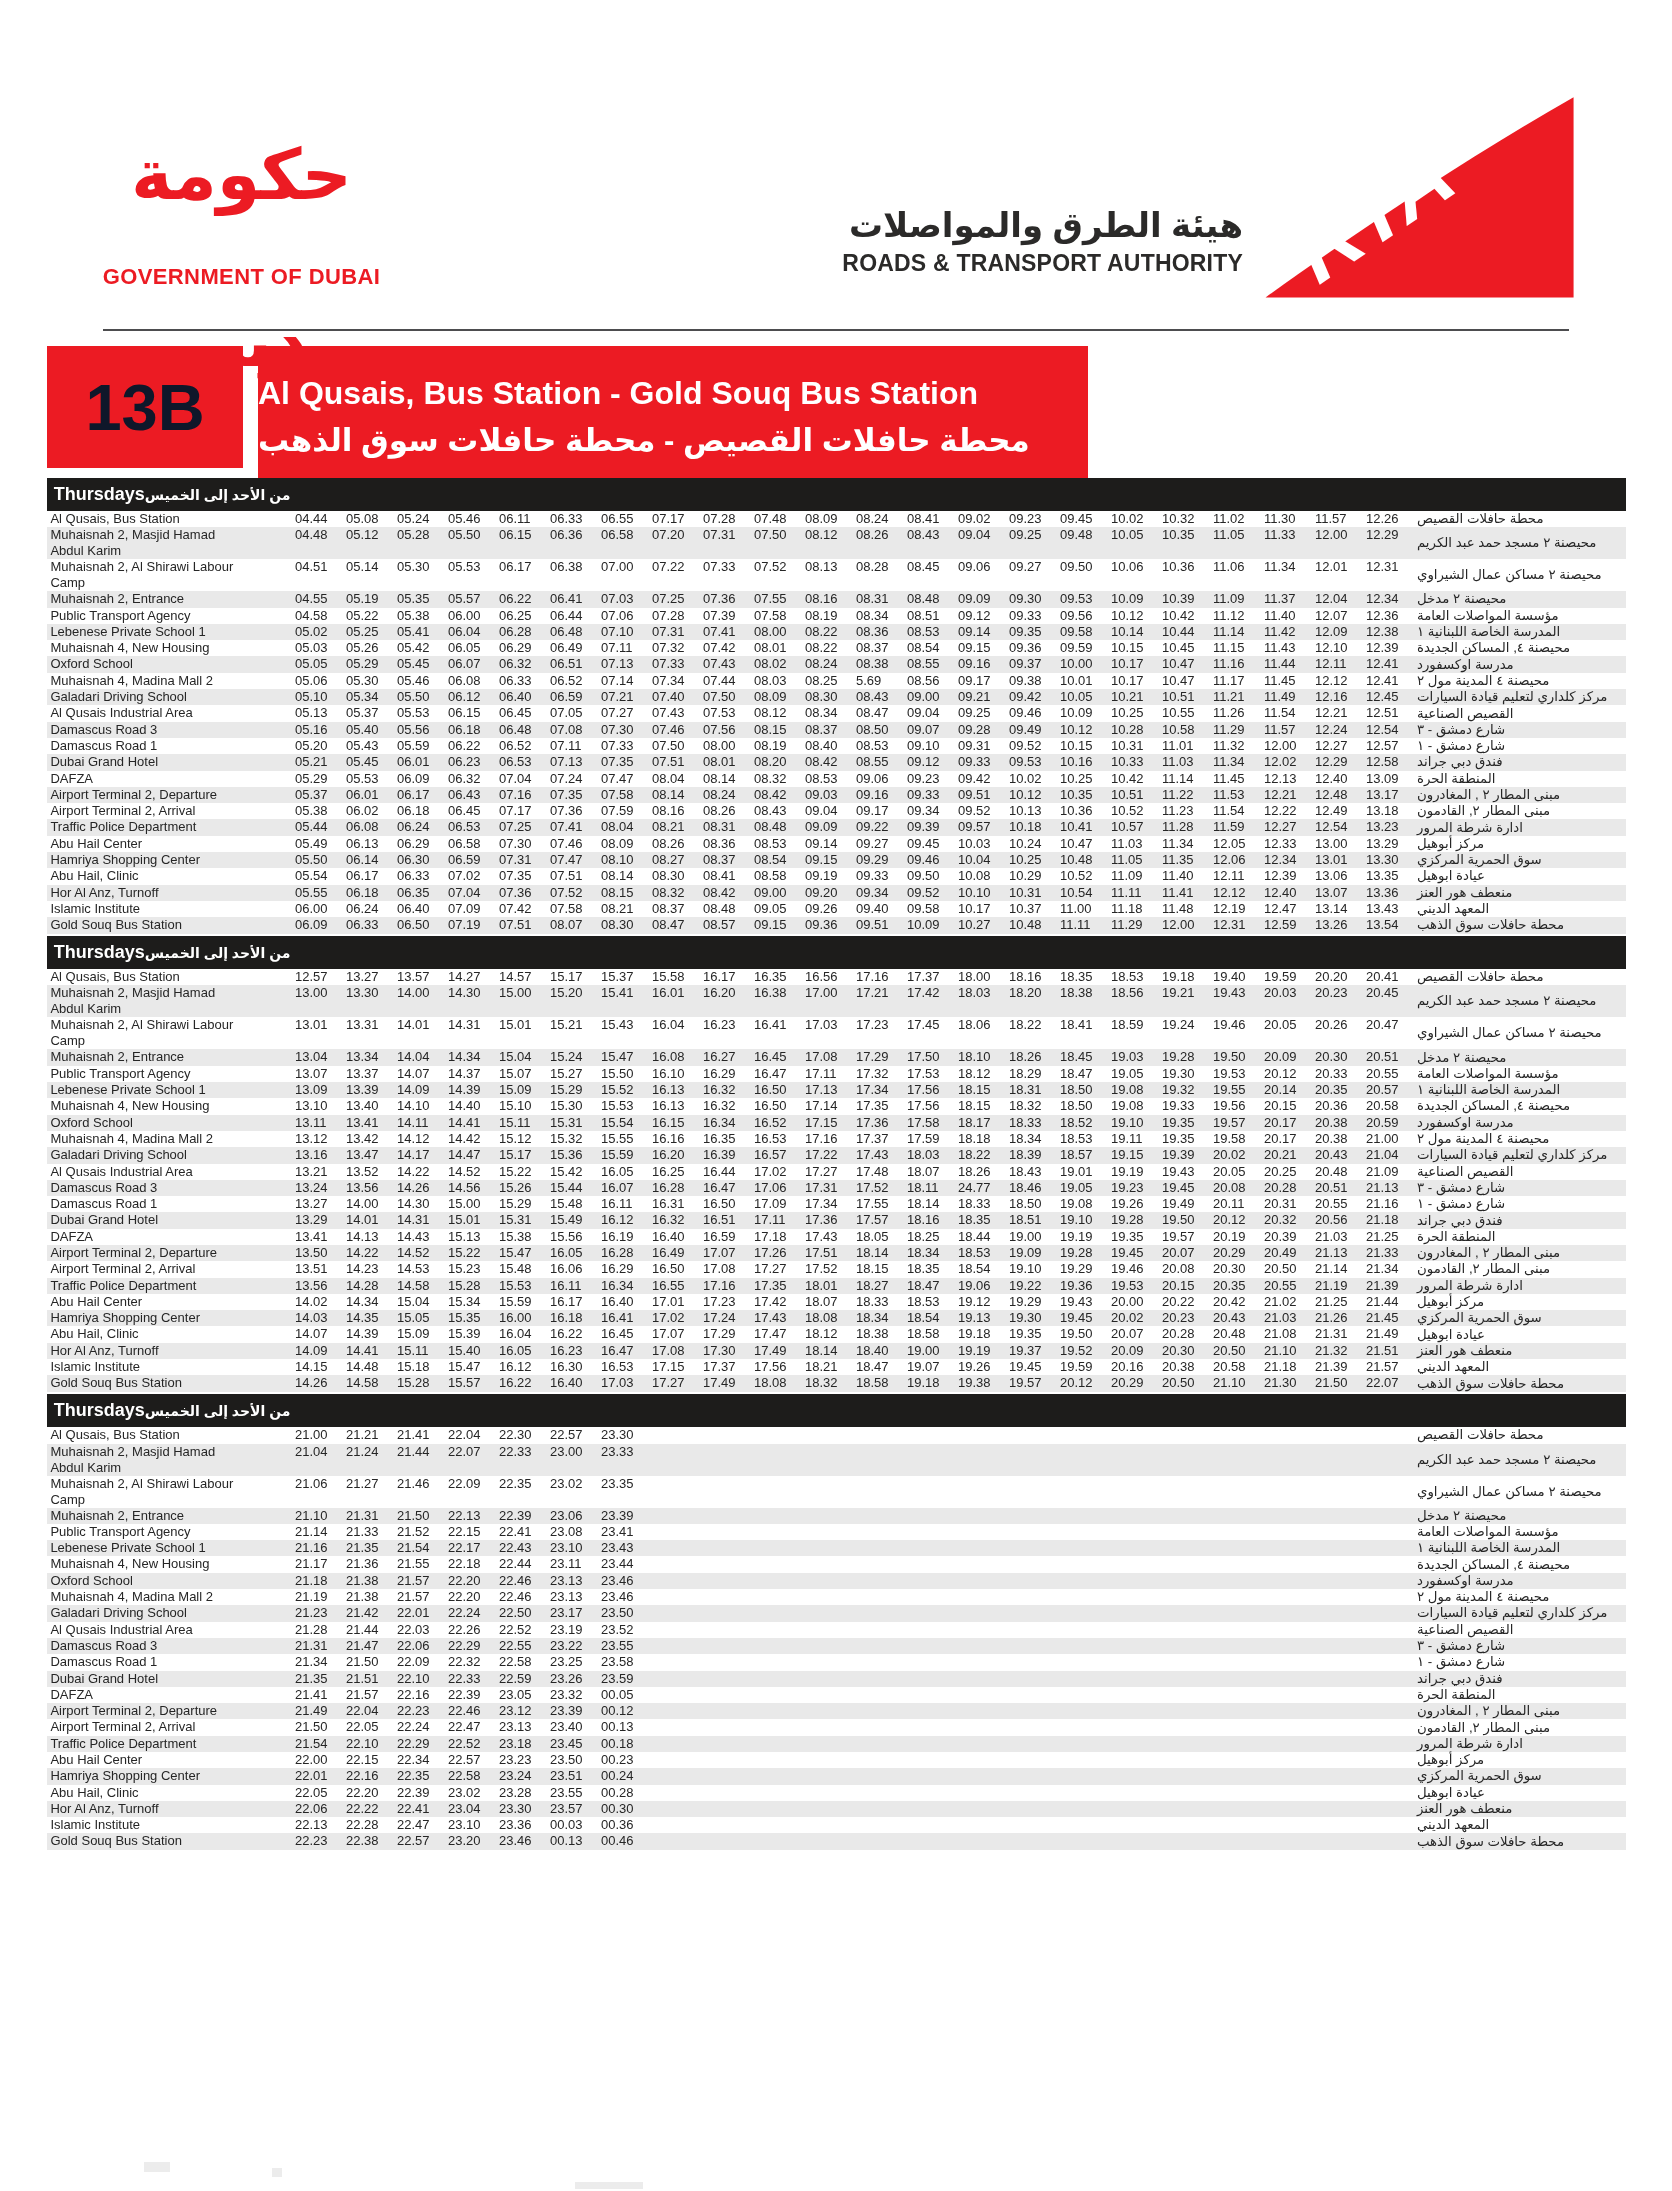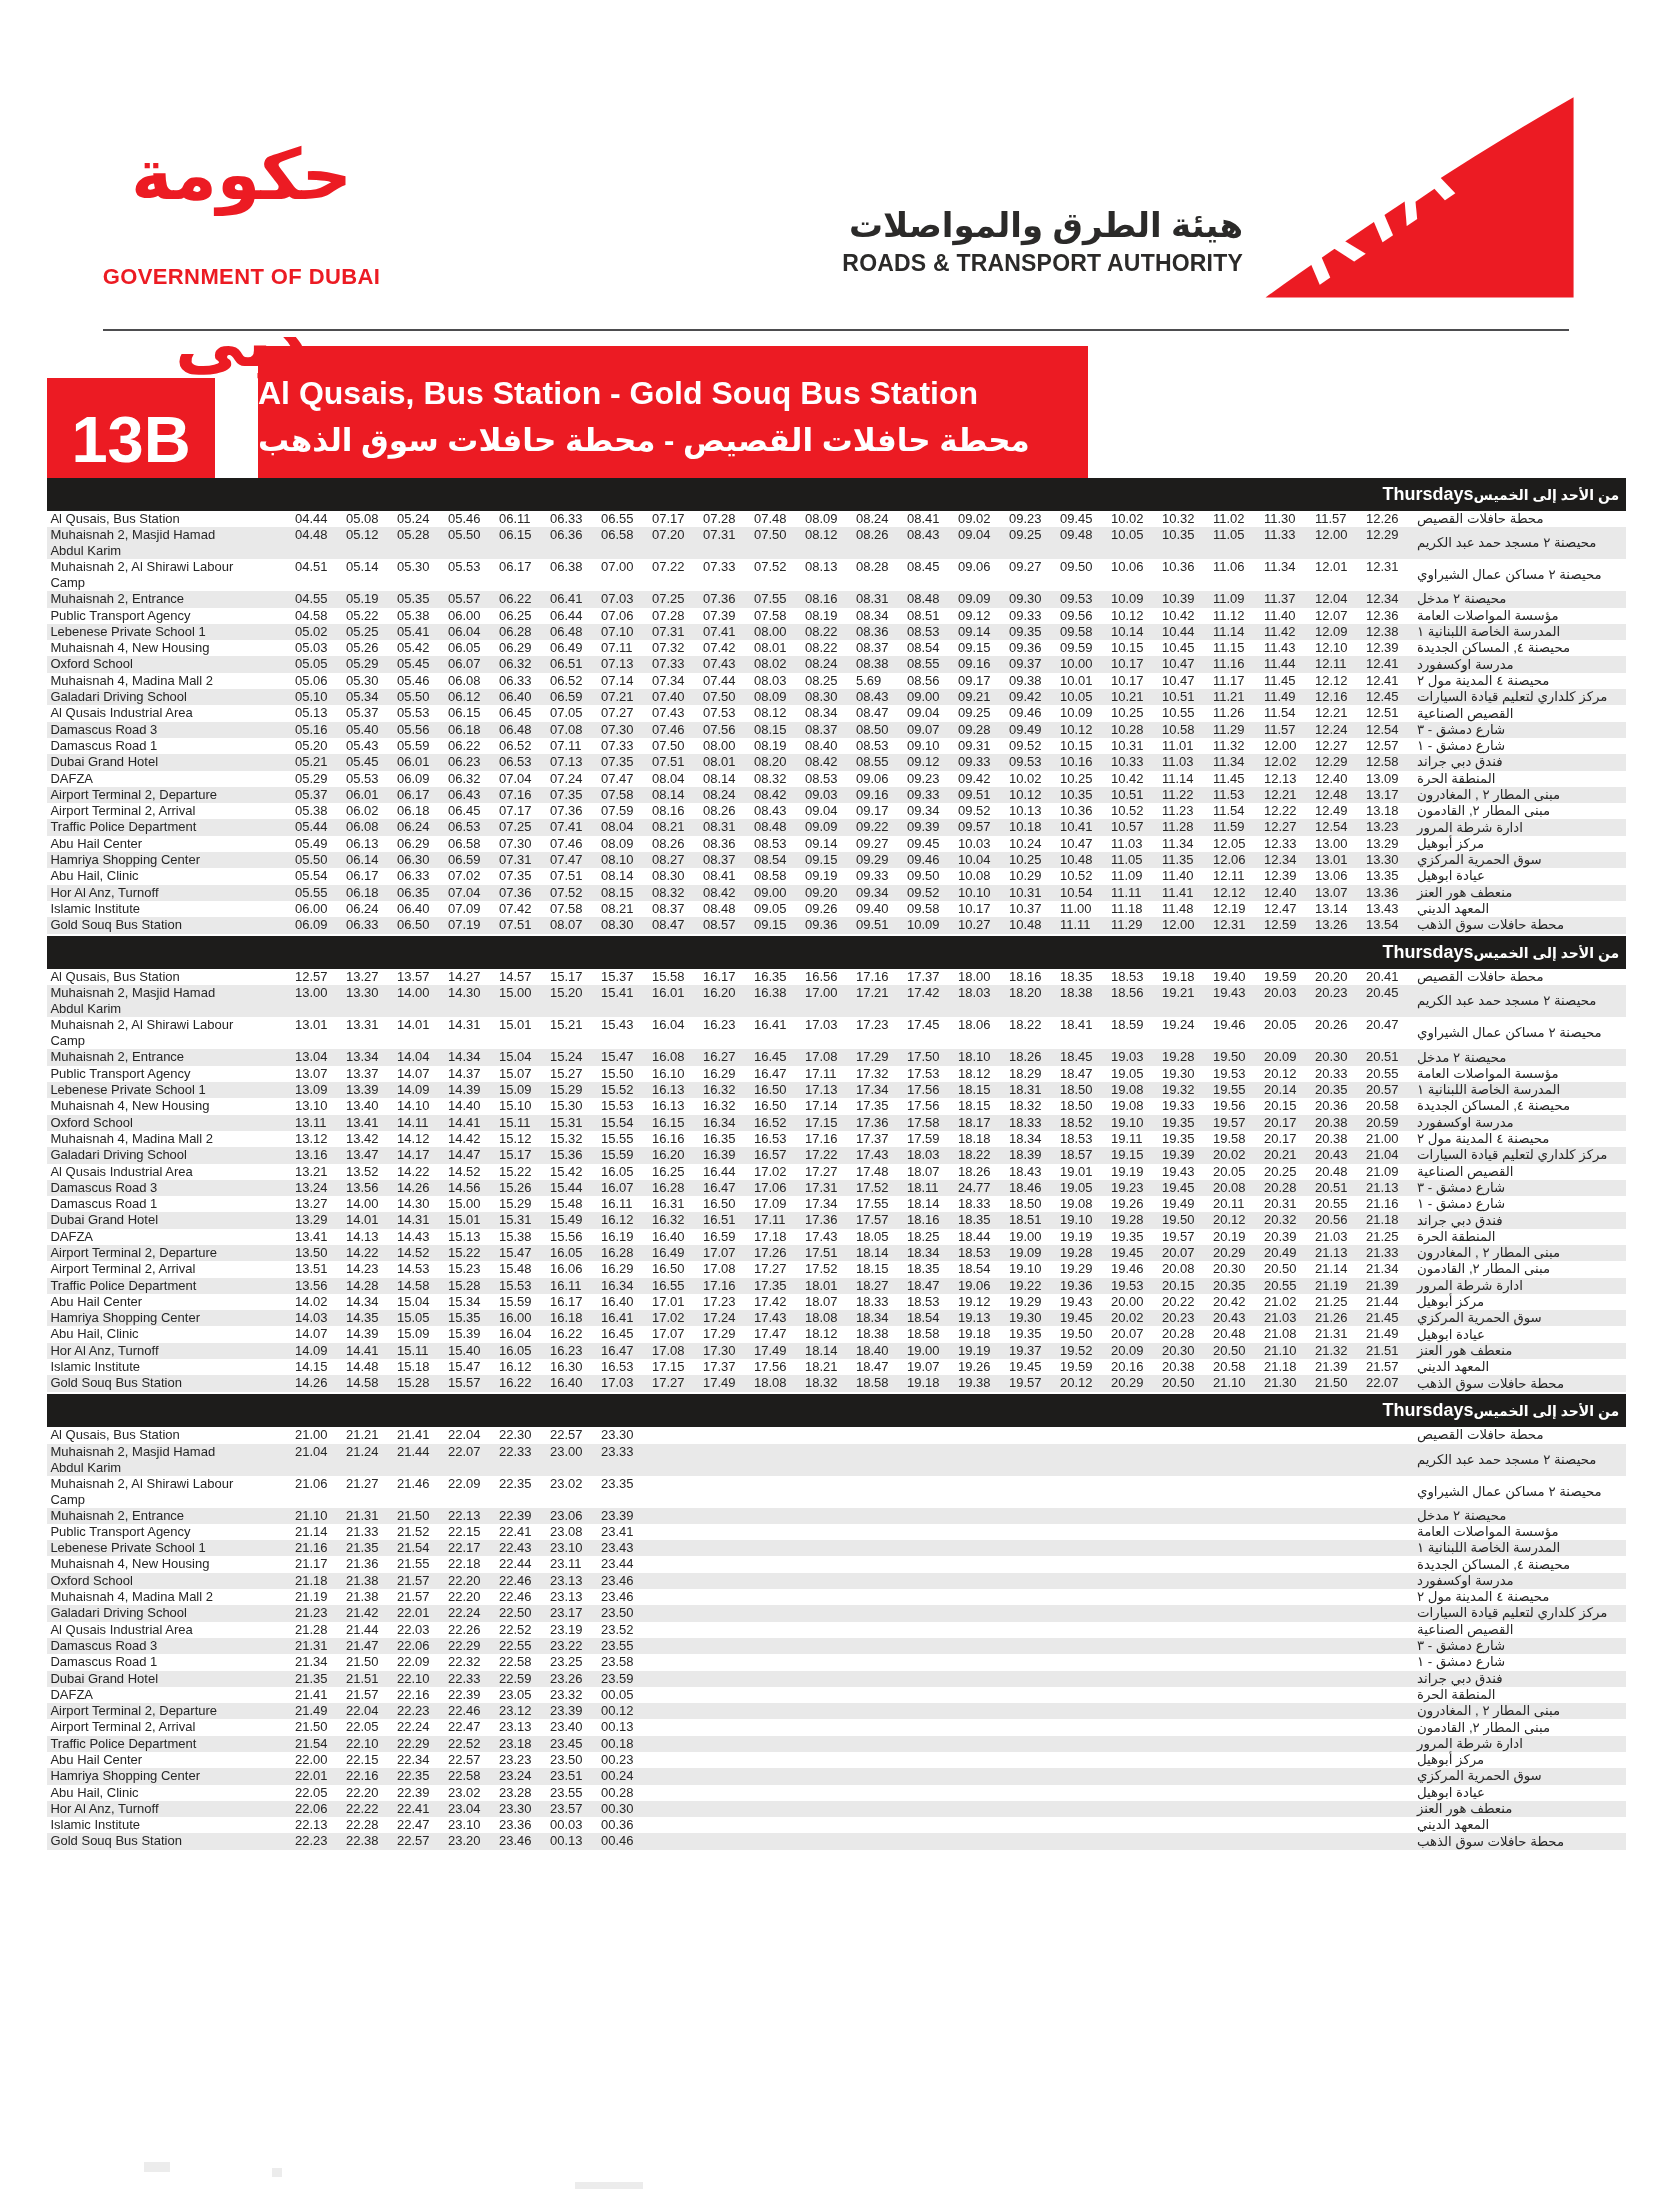--- a/index.html
+++ b/index.html
@@ -11,30 +11,30 @@
   .gov-logo{position:absolute;left:94px;top:92px;width:295px;text-align:center;}
   .calligraphy{color:var(--red);font-weight:bold;font-size:70px;line-height:167px;height:167px;overflow:visible;}
   .gov-caption{margin-top:5.1px;color:var(--red);font-size:22px;font-weight:bold;letter-spacing:0.4px;white-space:nowrap;}
   .rta-text{position:absolute;right:430px;top:205px;text-align:right;}
   .rta-ar{font-size:34px;font-weight:bold;color:#2B2A29;}
   .rta-en{font-size:23px;font-weight:bold;color:#2B2A29;margin-top:5.1px;letter-spacing:0.2px;white-space:nowrap;}
   .rta-logo{position:absolute;left:1257px;top:91px;width:320px;height:211px;}
   .header-rule{position:absolute;left:103px;top:329px;width:1466px;height:1.7px;background:#4D4D4F;}
 
   
-  .route-no{position:absolute;left:47px;top:346px;width:168px;height:122px;background:var(--red);
-            color:#ffffff;font-weight:bold;font-size:65px;display:flex;align-items:center;justify-content:center;margin-top:32px;}
+  .route-no{position:absolute;left:47px;top:346px;width:196px;height:122px;background:var(--red);
+            color:#0f172a;font-weight:bold;font-size:65px;display:flex;align-items:center;justify-content:center;}
   .route-title{position:absolute;left:258px;top:346px;width:830px;height:142px;background:var(--red);
             color:#fff;font-weight:bold;display:flex;flex-direction:column;justify-content:center;align-items:flex-start;gap:10px;}
   .rt-en{font-size:32px;white-space:nowrap;}
   .rt-ar{font-size:31px;white-space:nowrap;direction:rtl;}
 
   
   .timetable{position:absolute;left:47px;top:478px;width:1579px;}
-  .bar{height:33px;background:var(--bar);color:#fff;display:flex;align-items:center;justify-content:flex-end;
+  .bar{height:33px;background:var(--bar);color:#fff;display:flex;align-items:center;justify-content:flex-start;
        padding:0 6.8px;box-sizing:border-box;font-weight:bold;}
   .bar.gap{margin-top:2.6px;}
   .b-en{font-size:18px;}
   .b-ar{font-size:14px;direction:rtl;}
   .row{display:flex;align-items:stretch;min-height:16.3px;}
   .row.alt{background:var(--alt);}
   .c-name{width:248px;box-sizing:border-box;padding:0 48px 0 3.4px;font-size:13px;line-height:16px;}
   .c-time{width:51px;flex:none;font-size:13px;line-height:16px;white-space:nowrap;}
   .c-ar{flex:1;display:flex;align-items:center;justify-content:flex-end;padding-right:5.1px;
         font-size:13.3px;direction:rtl;white-space:nowrap;line-height:16px;}

